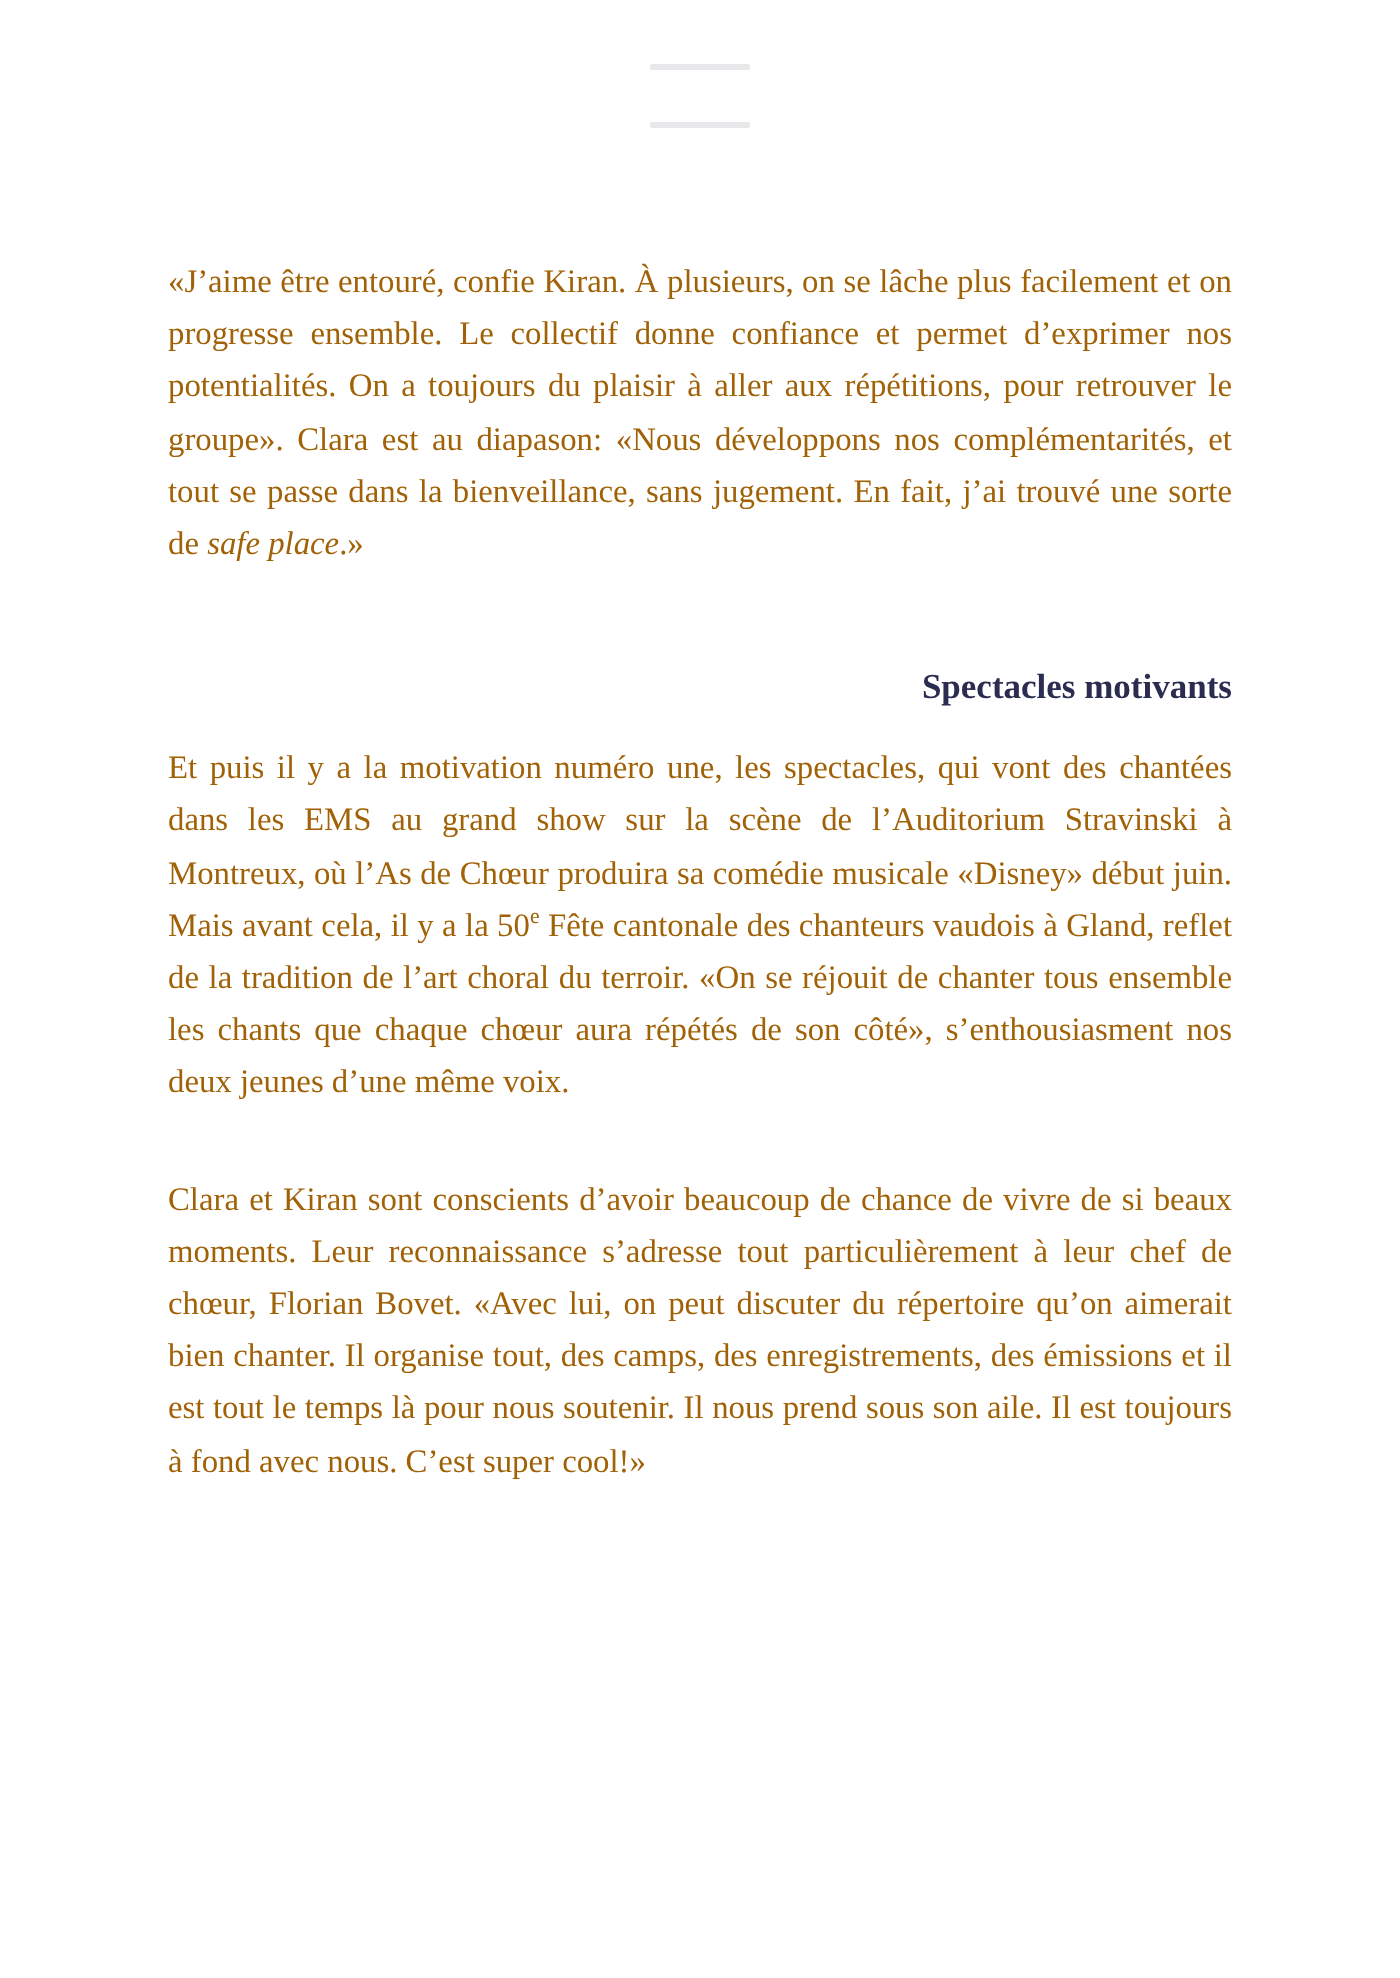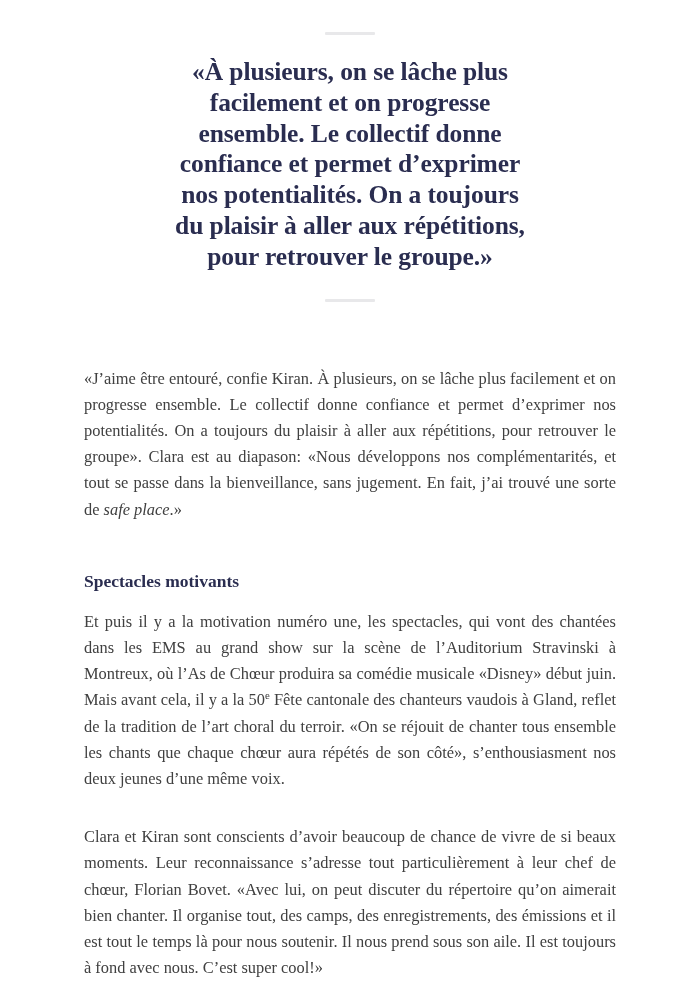--- a/index.html
+++ b/index.html
@@ -67,60 +67,59 @@
   .article {
     width: 532px;
     margin: 0 auto;
     padding-top: 48px;
   }
 
   .para {
     font-family: "Liberation Serif", serif;
     font-size: 16.4px;
     line-height: 26.2px;
-    color: #404040;
+    color: #a16207;
     text-align: justify;
     margin: 0 0 32px 0;
     hyphens: auto;
     -webkit-hyphens: auto;
   }
 
   .para.last { margin-bottom: 0; }
 
   .para em {
     font-style: italic;
   }
 
   .subhead {
     font-family: "Liberation Serif", serif;
     font-weight: bold;
     font-size: 17.5px;
     line-height: 24px;
     color: #2a2d50;
-    text-align: left;
+    text-align: right;
     margin: 0 0 16px 0;
   }
 
   .spacer-before-subhead { height: 14px; }
 
   sup {
     font-size: 0.66em;
     vertical-align: super;
     line-height: 0;
   }
 </style>
 </head>
 <body>
 
 <div class="page">
 
   <blockquote class="pullquote">
     <hr class="rule rule-top">
 
-    <div class="quote-text">«À plusieurs, on se lâche plus facilement et on progresse ensemble. Le collectif donne confiance et permet d’exprimer nos potentialités. On a toujours du plaisir à aller aux répétitions, pour retrouver le groupe.»</div>
 
 
     <hr class="rule rule-bottom">
   </blockquote>
 
   <div class="article">
 
     <p class="para"><span>«J’aime être entouré, confie Kiran. À plusieurs, on se lâche plus facilement et on progresse ensemble. Le collectif donne confiance et permet d’exprimer nos potentialités. On a toujours du plaisir à aller aux répétitions, pour retrouver le groupe». Clara est au diapason: «Nous développons nos complémentarités, et tout se passe dans la bienveillance, sans jugement. En fait, j’ai trouvé une sorte de </span><em>safe place</em><span>.»</span></p>
 
     <div class="spacer-before-subhead"></div>

